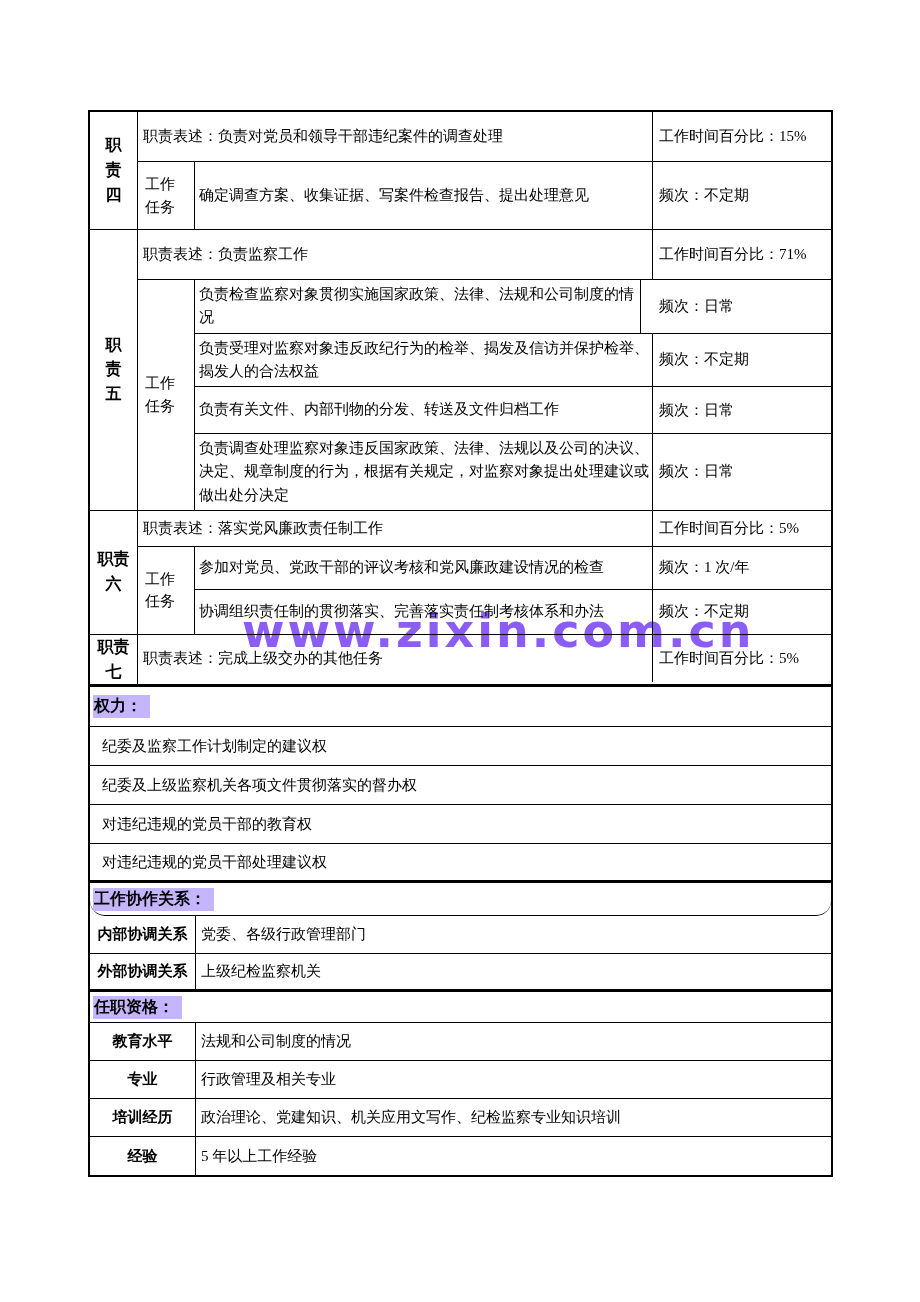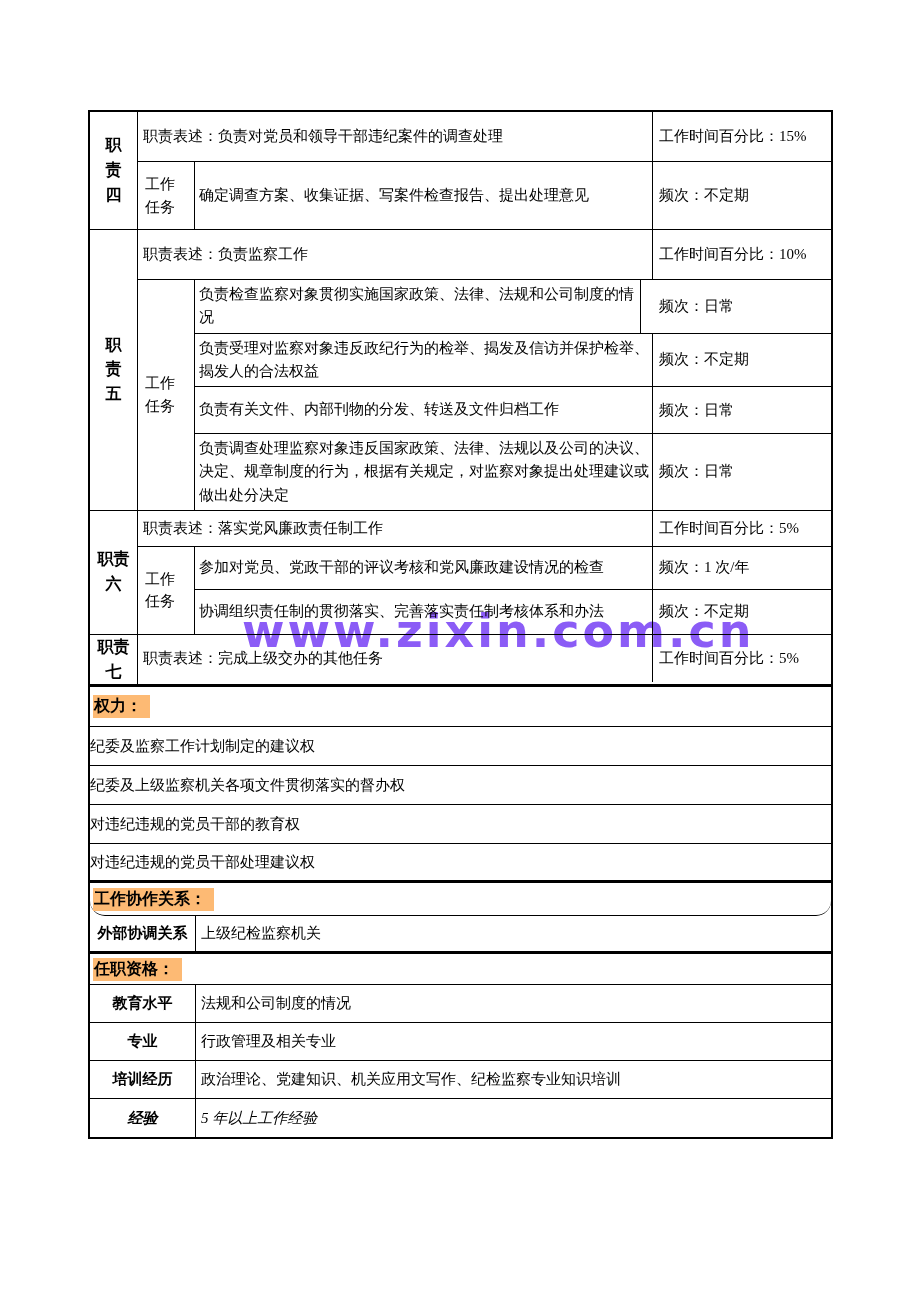--- a/index.html
+++ b/index.html
@@ -99,35 +99,35 @@
   .section-header {
     border-bottom: 1px solid #000;
     min-height: 40px;
     display: flex; align-items: center;
     padding-left: 3px;
   }
   .section-header.short { min-height: 33px; border-radius: 15px; }
   .section-header.shorter { min-height: 31px; }
   .hl {
     font-weight: bold; font-size: 16px;
-    background: #fdba74;
+    background: #c4b5fd;
     padding: 1px 8px 1px 1px;
     font-family: "Liberation Sans", "DejaVu Sans", sans-serif;
   }
   .wide-item {
     border-bottom: 1px solid #000;
     min-height: 39px;
     display: flex; align-items: center;
-    padding-left: 0;
+    padding-left: 12px;
   }
   .wide-item.sep-bottom { border-bottom: 3px solid #000; }
 
   .kv-row { display: flex; border-bottom: 1px solid #000; min-height: 38px; }
   .kv-row.sep-bottom { border-bottom: 3px solid #000; }
-  .kv-row.last { border-bottom: none; font-style: italic; }
+  .kv-row.last { border-bottom: none; }
   .kv-label {
     width: 106px; flex: 0 0 106px;
     border-right: 1px solid #000;
     display: flex; align-items: center; justify-content: center;
     font-weight: bold;
     font-family: "Liberation Sans", "DejaVu Sans", sans-serif;
     font-size: 15px;
     text-align: center;
   }
   .kv-value {
@@ -167,21 +167,21 @@
       </div>
     </div>
 
     <div class="duty">
       <div class="duty-label">职
 责
 五</div>
       <div class="duty-main">
         <div class="stmt-row h50">
           <div class="stmt-cell">职责表述：负责监察工作</div>
-          <div class="pct-cell">工作时间百分比：10%</div>
+          <div class="pct-cell">工作时间百分比：71%</div>
         </div>
         <div class="tasks-row">
           <div class="task-label">工作
 任务</div>
           <div class="tasks-list">
             <div class="task h49">
               <div class="task-text">负责检查监察对象贯彻实施国家政策、法律、法规和公司制度的情况</div>
               <div class="task-freq">频次：日常</div>
             </div>
             <div class="task h50">
@@ -241,20 +241,24 @@
       <span class="hl">权力：</span>
     </div>
     <div class="wide-item">纪委及监察工作计划制定的建议权</div>
     <div class="wide-item">纪委及上级监察机关各项文件贯彻落实的督办权</div>
     <div class="wide-item">对违纪违规的党员干部的教育权</div>
     <div class="wide-item sep-bottom">对违纪违规的党员干部处理建议权</div>
 
     <div class="section-header short">
       <span class="hl">工作协作关系：</span>
     </div>
+    <div class="kv-row">
+      <div class="kv-label">内部协调关系</div>
+      <div class="kv-value">党委、各级行政管理部门</div>
+    </div>
     <div class="kv-row sep-bottom">
       <div class="kv-label">外部协调关系</div>
       <div class="kv-value">上级纪检监察机关</div>
     </div>
 
     <div class="section-header shorter">
       <span class="hl">任职资格：</span>
     </div>
     <div class="kv-row">
       <div class="kv-label">教育水平</div>

